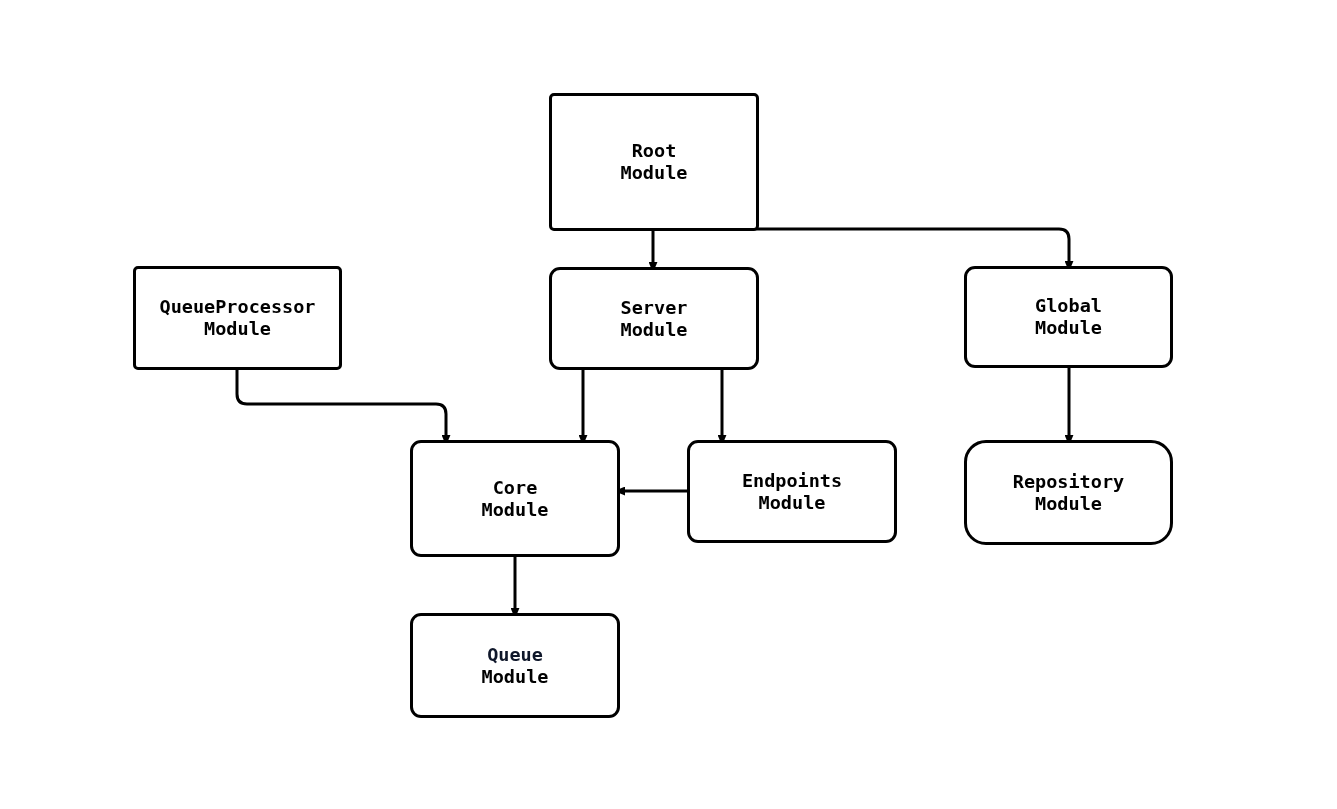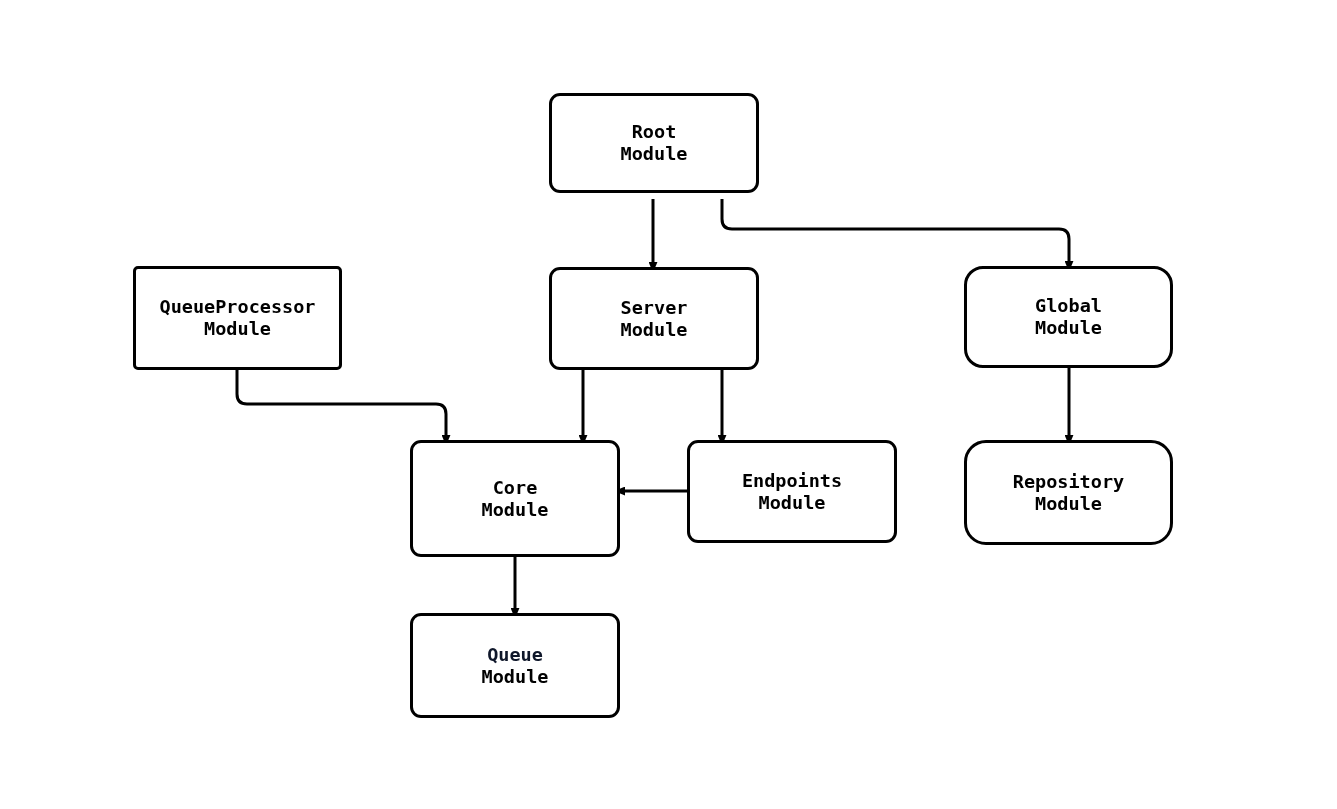--- a/index.html
+++ b/index.html
@@ -66,36 +66,36 @@
       <path marker-end="url(#arrow-down)" d="M 722 199 L 722 219 Q 722 229 732 229 L 1059 229 Q 1069 229 1069 239 L 1069 261"></path>
       <path marker-end="url(#arrow-down)" d="M 583 370 L 583 435"></path>
       <path marker-end="url(#arrow-down)" d="M 722 370 L 722 435"></path>
       <path marker-end="url(#arrow-down)" d="M 237 370 L 237 394 Q 237 404 247 404 L 436 404 Q 446 404 446 414 L 446 435"></path>
       <path marker-end="url(#arrow-down)" d="M 1069 368 L 1069 435"></path>
       <path marker-end="url(#arrow-down)" d="M 687 491 L 625 491"></path>
       <path marker-end="url(#arrow-down)" d="M 515 543 L 515 608"></path>
     </g>
   </svg>
 
-  <div class="node" style="left: 549px; top: 93px; width: 210px; height: 100px; border-color: rgb(0, 0, 0); border-width: 3px; border-radius: 11px;">
+  <div class="node" style="left: 549px; top: 93px; width: 210px; height: 138px; border-color: rgb(0, 0, 0); border-width: 3px; border-radius: 5px;">
     <span class="node-line" style="font-size: 18.5px; color: rgb(0, 0, 0);">Root</span>
     <span class="node-line" style="font-size: 18.5px; color: rgb(0, 0, 0);">Module</span>
   </div>
 
   <div class="node" style="left: 133px; top: 266px; width: 209px; height: 104px; border-color: rgb(0, 0, 0); border-width: 3px; border-radius: 5px;">
     <span class="node-line" style="font-size: 18.5px; color: rgb(0, 0, 0);">QueueProcessor</span>
     <span class="node-line" style="font-size: 18.5px; color: rgb(0, 0, 0);">Module</span>
   </div>
 
   <div class="node" style="left: 549px; top: 267px; width: 210px; height: 103px; border-color: rgb(0, 0, 0); border-width: 3px; border-radius: 11px;">
     <span class="node-line" style="font-size: 18.5px; color: rgb(0, 0, 0);">Server</span>
     <span class="node-line" style="font-size: 18.5px; color: rgb(0, 0, 0);">Module</span>
   </div>
 
-  <div class="node" style="left: 964px; top: 266px; width: 209px; height: 102px; border-color: rgb(0, 0, 0); border-width: 3px; border-radius: 19px;">
+  <div class="node" style="left: 964px; top: 266px; width: 209px; height: 102px; border-color: rgb(0, 0, 0); border-width: 3px; border-radius: 11px;">
     <span class="node-line" style="font-size: 18.5px; color: rgb(0, 0, 0);">Global</span>
     <span class="node-line" style="font-size: 18.5px; color: rgb(0, 0, 0);">Module</span>
   </div>
 
   <div class="node" style="left: 410px; top: 440px; width: 210px; height: 117px; border-color: rgb(0, 0, 0); border-width: 3px; border-radius: 11px;">
     <span class="node-line" style="font-size: 18.5px; color: rgb(0, 0, 0);">Core</span>
     <span class="node-line" style="font-size: 18.5px; color: rgb(0, 0, 0);">Module</span>
   </div>
 
   <div class="node" style="left: 687px; top: 440px; width: 210px; height: 103px; border-color: rgb(0, 0, 0); border-width: 3px; border-radius: 11px;">

